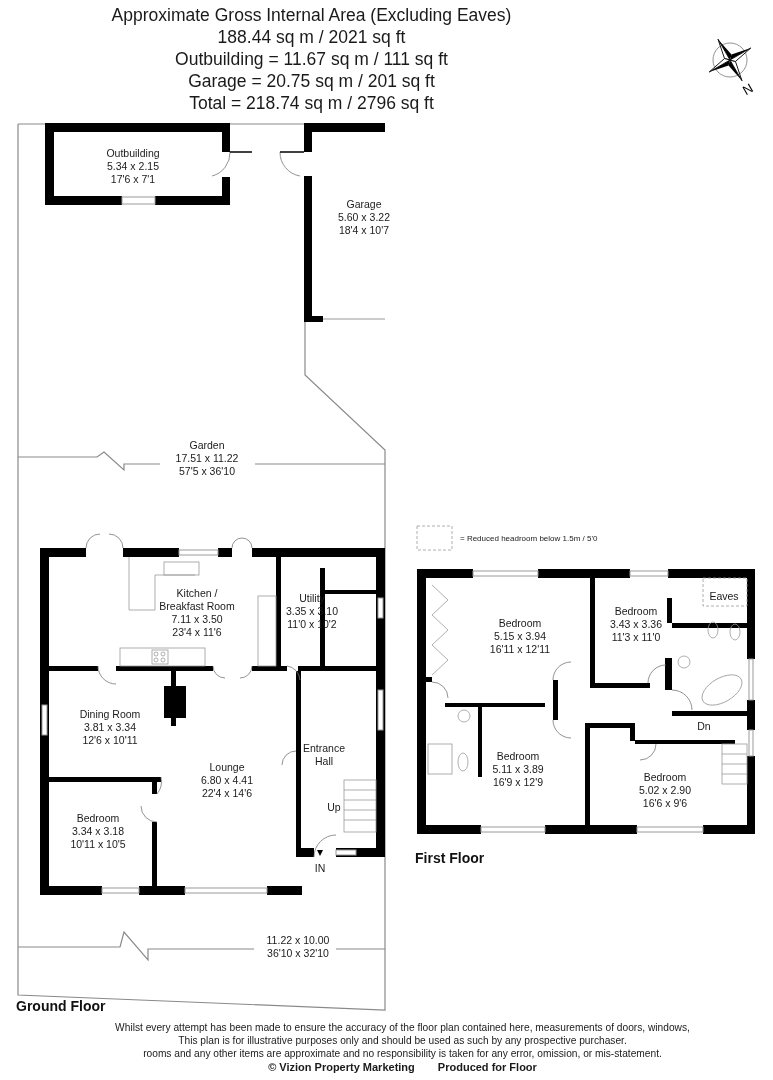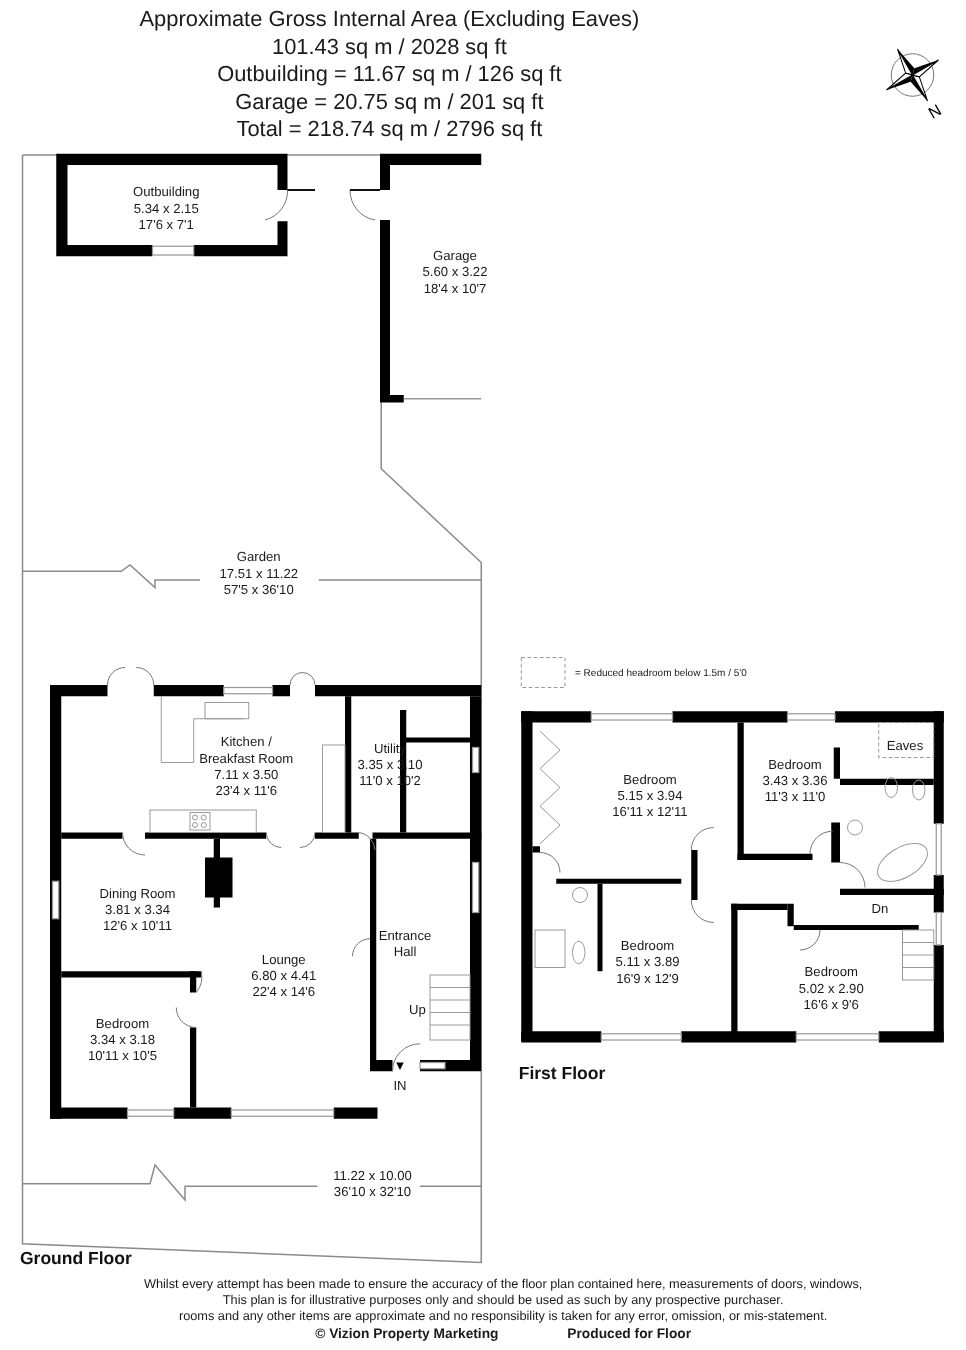--- a/index.html
+++ b/index.html
@@ -7,29 +7,29 @@
   .header { position: absolute; top: 4px; left: 0; width: 623px; text-align: center; }
   .header div { font-size: 17.5px; line-height: 22px; color: #1a1a1a; }
   .compass { position: absolute; left: 700px; top: 34px; width: 64px; height: 64px; }
   svg.plan { position: absolute; left: 0; top: 0; }
   .lbl { font-family: "Liberation Sans", sans-serif; font-size: 10.5px; fill: #1a1a1a; text-anchor: middle; }
   .lbl-small { font-family: "Liberation Sans", sans-serif; font-size: 8px; fill: #1a1a1a; }
   .floor-title { font-family: "Liberation Sans", sans-serif; font-size: 14px; font-weight: bold; fill: #111; }
   .footer { position: absolute; top: 1021px; left: 16px; width: 773px; text-align: center; }
   .footer .line { font-size: 10.2px; line-height: 13px; color: #1a1a1a; }
   .footer .credit { font-size: 11px; font-weight: bold; line-height: 14px; color: #1a1a1a; }
-  .footer .credit span { margin: 0 26px; }
+  .footer .credit span { margin: 0 10px; }
 </style>
 </head>
 <body>
 
 <div class="header">
   <div>Approximate Gross Internal Area (Excluding Eaves)</div>
-  <div>101.43 sq m / 2028 sq ft</div>
-  <div>Outbuilding = 11.67 sq m / 126 sq ft</div>
+  <div>188.44 sq m / 2021 sq ft</div>
+  <div>Outbuilding = 11.67 sq m / 111 sq ft</div>
   <div>Garage = 20.75 sq m / 201 sq ft</div>
   <div>Total = 218.74 sq m / 2796 sq ft</div>
 </div>
 
 <svg class="compass" viewBox="0 0 64 64">
   <circle cx="30" cy="26" r="17" fill="none" stroke="#777" stroke-width="0.8"></circle>
   <g transform="rotate(-30 30 26)">
     <polygon points="30,2 34,22 30,26" fill="#000"></polygon>
     <polygon points="30,2 26,22 30,26" fill="#fff" stroke="#000" stroke-width="0.8"></polygon>
     <polygon points="30,50 26,30 30,26" fill="#000"></polygon>

